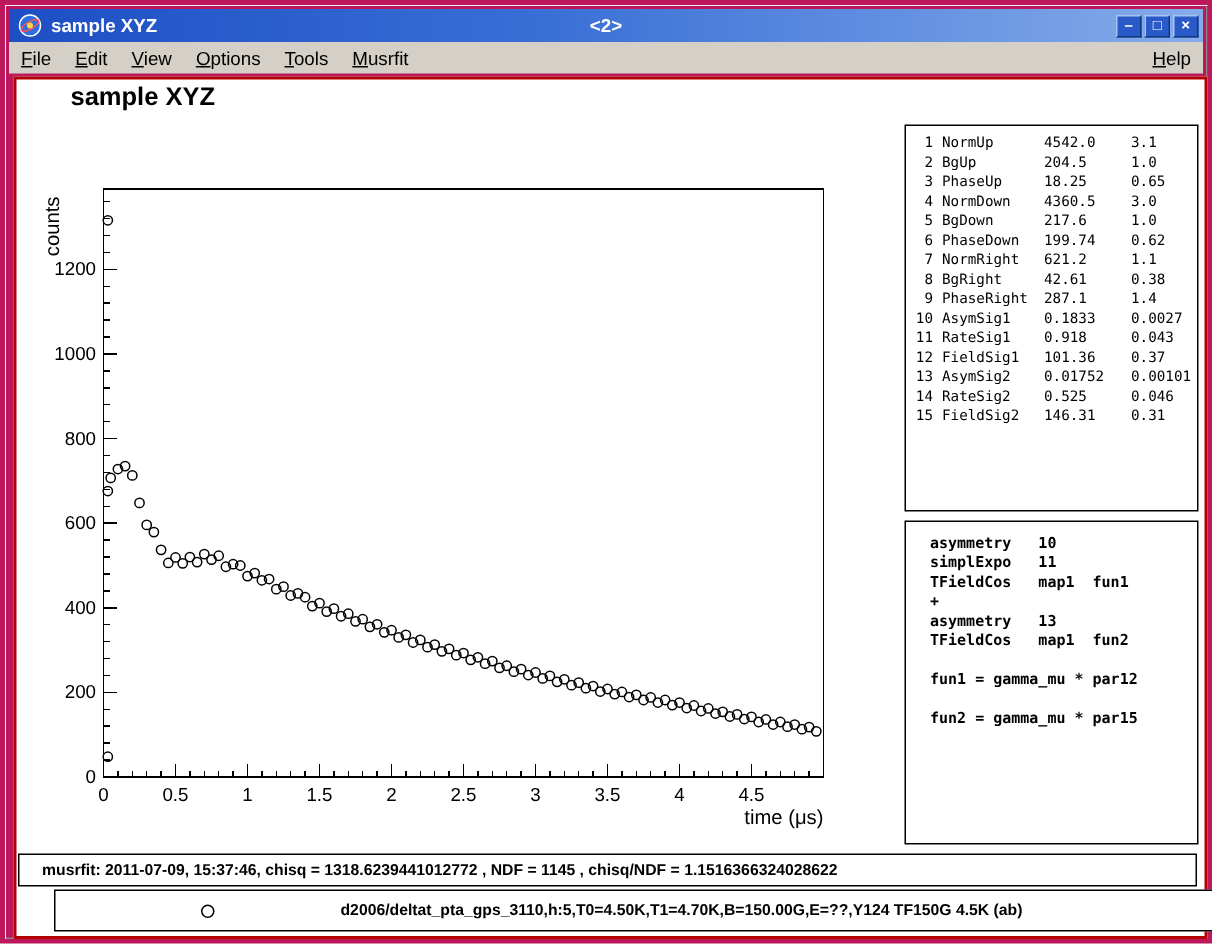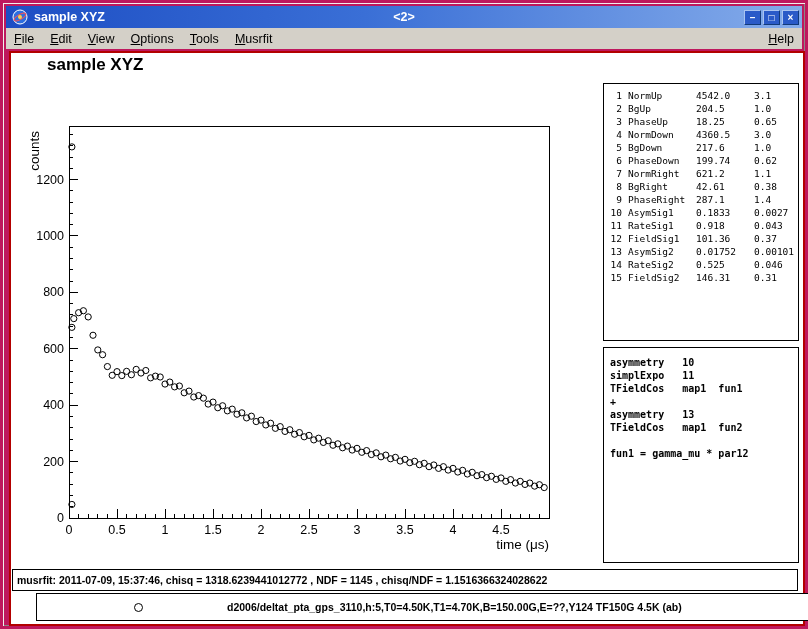--- a/index.html
+++ b/index.html
@@ -32,26 +32,26 @@
     border:2px solid #b30000;background:#fff;}
   .canvas-title{position:absolute;left:36px;top:2px;font-size:17px;font-weight:bold;color:#000;white-space:nowrap;}
   .plot{position:absolute;left:0;top:0;}
   
   .stats-box{position:absolute;left:592px;top:30px;width:196px;height:258px;border:1px solid #000;
     box-sizing:border-box;background:#fff;padding:5px 0 0 4px;overflow:hidden;}
   .stats-rows{display:grid;grid-template-columns:14px 62px 52px auto;column-gap:6px;
     font-family:"DejaVu Sans Mono",monospace;font-size:9.5px;line-height:13px;color:#000;}
   .stat-index{text-align:right;}
   .theory-box{position:absolute;left:592px;top:294px;width:196px;height:216px;border:1px solid #000;
-    box-sizing:border-box;background:#fff;padding:8px 0 0 6px;overflow:hidden;
+    box-sizing:border-box;background:#fff;padding:8px 0 0 16px;overflow:hidden;
     font-family:"DejaVu Sans Mono",monospace;font-size:10px;font-weight:bold;line-height:13px;
     white-space:pre;color:#000;}
   
   .info-strip{position:absolute;left:1px;top:516px;width:786px;height:22px;border:1px solid #000;
-    box-sizing:border-box;background:#fff;display:flex;align-items:center;padding-left:4px;
+    box-sizing:border-box;background:#fff;display:flex;align-items:center;padding-left:15px;
     font-size:10.5px;font-weight:bold;color:#000;white-space:nowrap;}
   .legend-strip{position:absolute;left:1px;top:540px;width:786px;height:28px;border:1px solid #000;
     box-sizing:border-box;background:#fff;margin-left:24px;}
   .legend-marker{position:absolute;left:97px;top:50%;width:7px;height:7px;margin-top:-4px;
     border:1px solid #000;border-radius:50%;background:transparent;}
   .legend-text{position:absolute;left:190px;top:50%;transform:translateY(-50%);
     font-size:10.5px;font-weight:bold;color:#000;white-space:nowrap;}
 </style>
 </head>
 <body>
@@ -365,21 +365,21 @@
           <span class="stat-name">RateSig2</span>
           <span class="stat-value">0.525</span>
           <span class="stat-error">0.046</span>
           <span class="stat-index">15</span>
           <span class="stat-name">FieldSig2</span>
           <span class="stat-value">146.31</span>
           <span class="stat-error">0.31</span>
         </div>
     </div>
 
-    <div class="theory-box"><div>asymmetry   10</div><div>simplExpo   11</div><div>TFieldCos   map1  fun1</div><div>+</div><div>asymmetry   13</div><div>TFieldCos   map1  fun2</div><div> </div><div>fun1 = gamma_mu * par12</div><div> </div></div>
+    <div class="theory-box"><div>asymmetry   10</div><div>simplExpo   11</div><div>TFieldCos   map1  fun1</div><div>+</div><div>asymmetry   13</div><div>TFieldCos   map1  fun2</div><div> </div><div>fun1 = gamma_mu * par12</div><div> </div><div>fun2 = gamma_mu * par15</div></div>
 
     <div class="info-strip">
       <span>musrfit: 2011-07-09, 15:37:46, chisq = 1318.6239441012772 , NDF = 1145 , chisq/NDF = 1.1516366324028622</span>
     </div>
 
     <div class="legend-strip">
       <span class="legend-marker"></span>
       <span class="legend-text">d2006/deltat_pta_gps_3110,h:5,T0=4.50K,T1=4.70K,B=150.00G,E=??,Y124 TF150G 4.5K (ab)</span>
     </div>
   </div>

